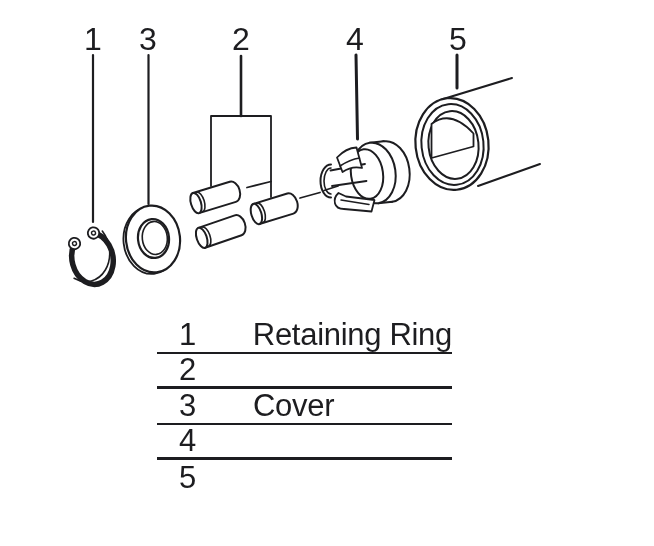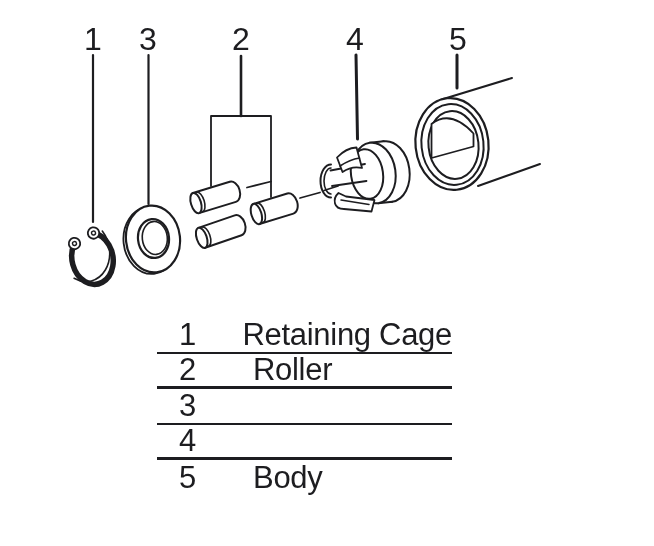--- a/index.html
+++ b/index.html
@@ -116,31 +116,30 @@
 
   <div class="callout co-1">1</div>
   <div class="callout co-3">3</div>
   <div class="callout co-2">2</div>
   <div class="callout co-4">4</div>
   <div class="callout co-5">5</div>
 
   <div class="parts-table">
     <div class="pt-row thin">
       <span class="pt-num">1</span>
-      <span class="pt-name">Retaining Cage</span>
+      <span class="pt-name">Retaining Ring</span>
     </div>
     <div class="pt-row thick">
       <span class="pt-num">2</span>
-      <span class="pt-name">Roller</span>
     </div>
     <div class="pt-row thin">
       <span class="pt-num">3</span>
+      <span class="pt-name">Cover</span>
     </div>
     <div class="pt-row thick">
       <span class="pt-num">4</span>
     </div>
     <div class="pt-row">
       <span class="pt-num">5</span>
-      <span class="pt-name">Body</span>
     </div>
   </div>
 
 </div>
 
 </body></html>

